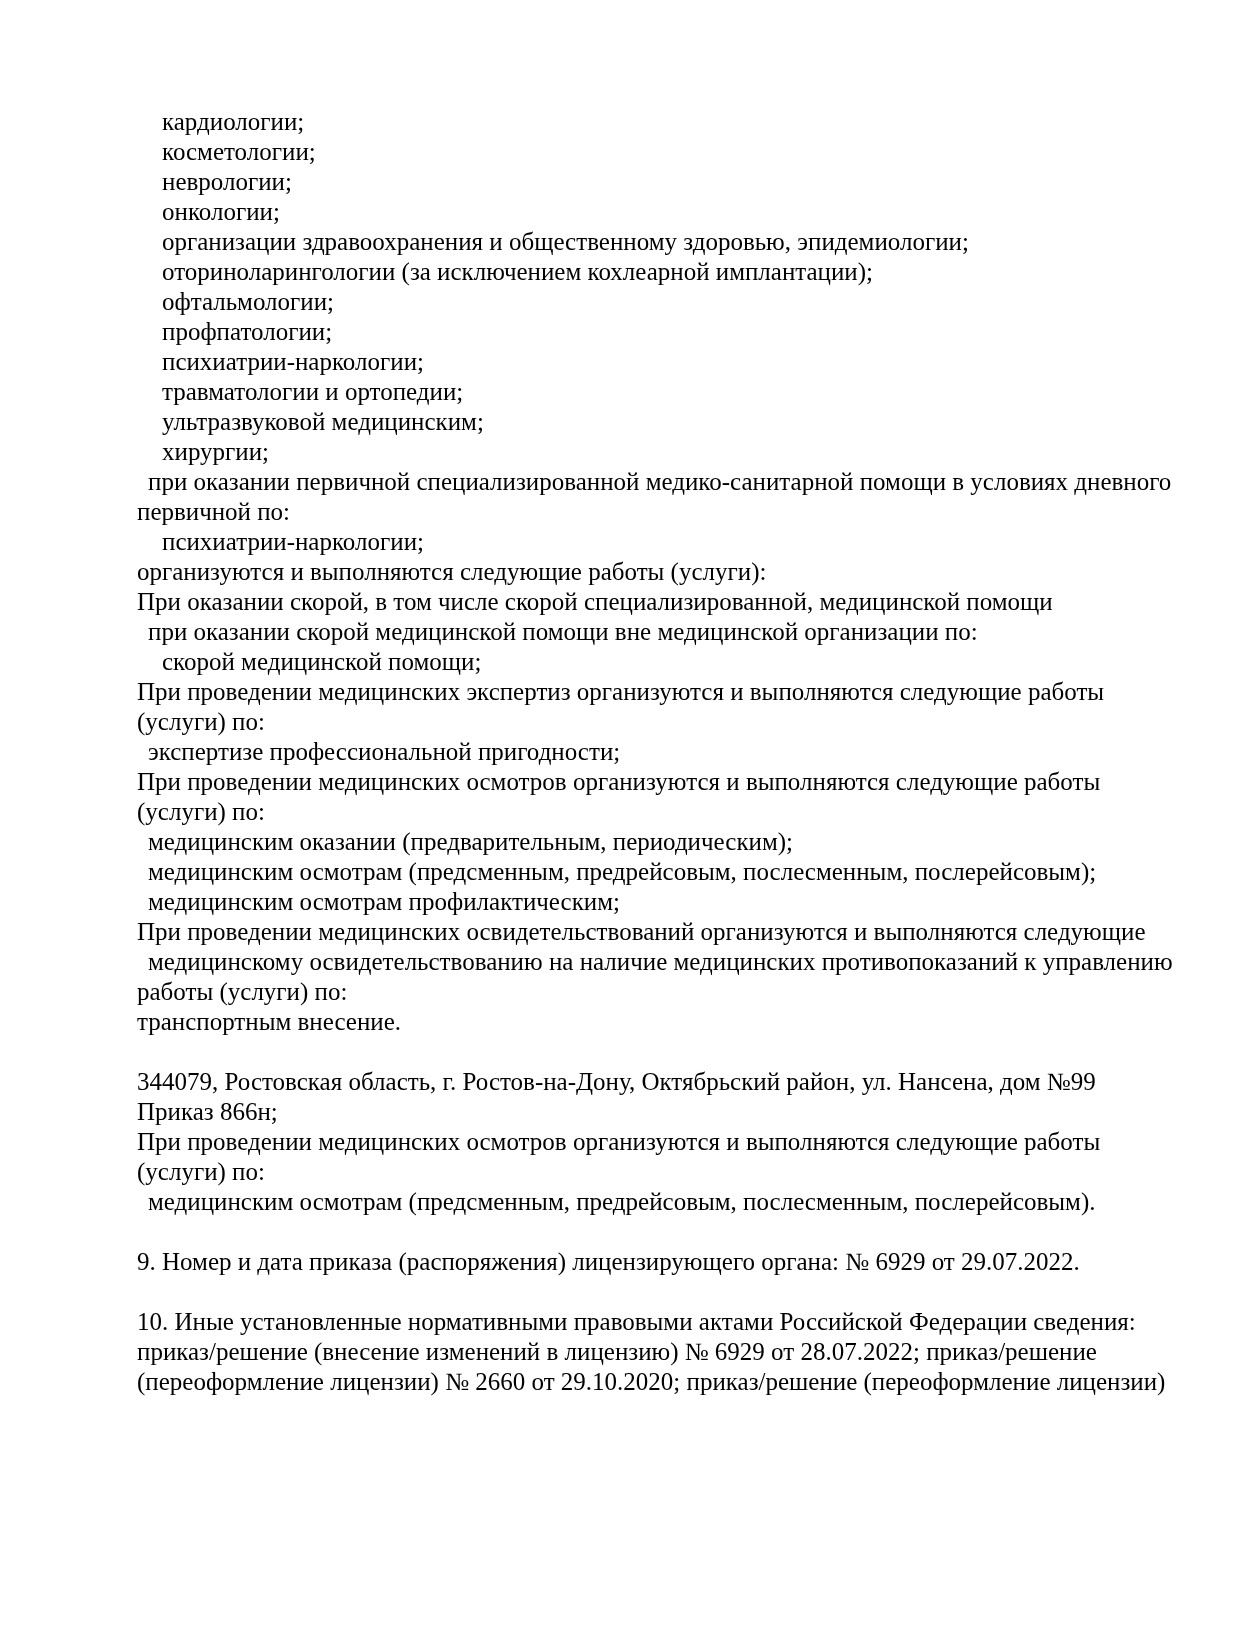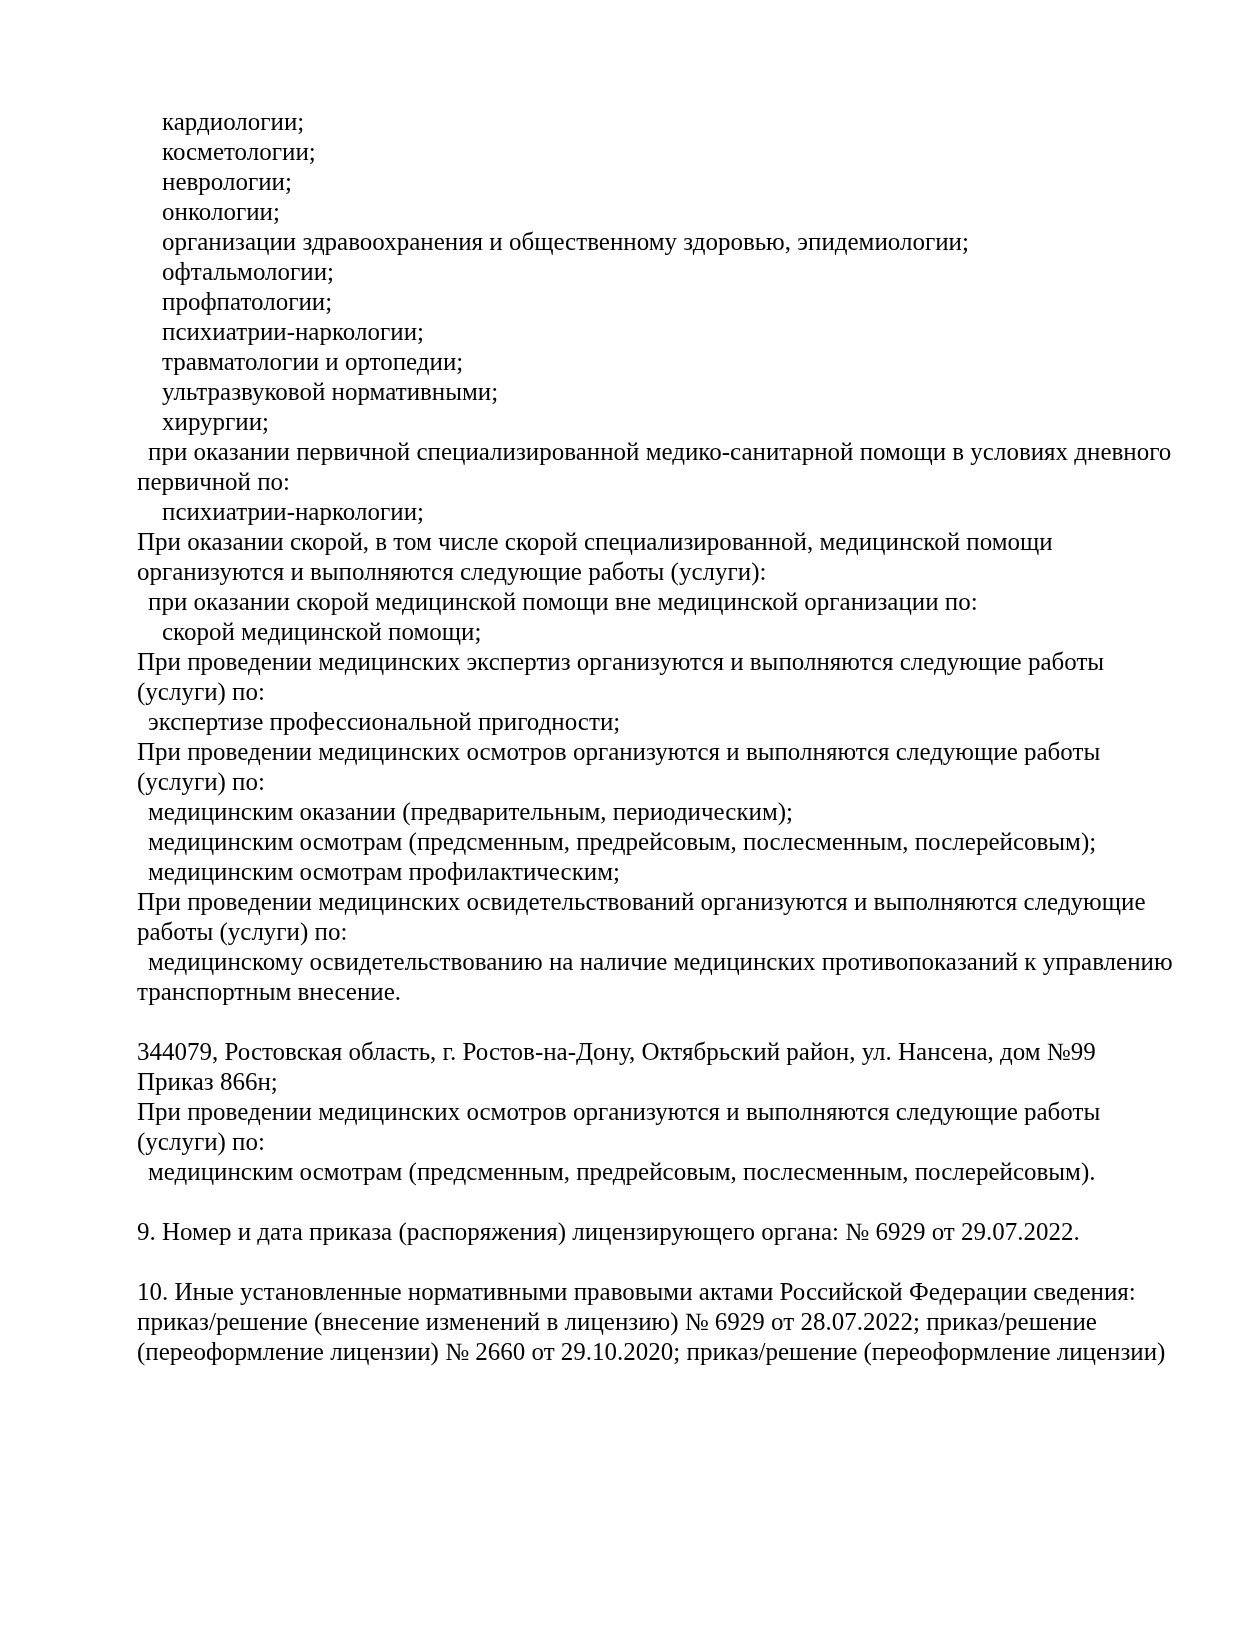--- a/index.html
+++ b/index.html
@@ -38,44 +38,45 @@
 </head>
 <body>
 
 <div class="page">
   <div class="doc-lines" id="doc-lines">
       <div class="line i2">кардиологии;</div>
       <div class="line i2">косметологии;</div>
       <div class="line i2">неврологии;</div>
       <div class="line i2">онкологии;</div>
       <div class="line i2">организации здравоохранения и общественному здоровью, эпидемиологии;</div>
+      <div class="line i2">оториноларингологии (за исключением кохлеарной имплантации);</div>
       <div class="line i2">офтальмологии;</div>
       <div class="line i2">профпатологии;</div>
       <div class="line i2">психиатрии-наркологии;</div>
       <div class="line i2">травматологии и ортопедии;</div>
-      <div class="line i2">ультразвуковой нормативными;</div>
+      <div class="line i2">ультразвуковой медицинским;</div>
       <div class="line i2">хирургии;</div>
       <div class="line i1">при оказании первичной специализированной медико-санитарной помощи в условиях дневного</div>
       <div class="line i0">первичной по:</div>
       <div class="line i2">психиатрии-наркологии;</div>
+      <div class="line i0">организуются и выполняются следующие работы (услуги):</div>
       <div class="line i0">При оказании скорой, в том числе скорой специализированной, медицинской помощи</div>
-      <div class="line i0">организуются и выполняются следующие работы (услуги):</div>
       <div class="line i1">при оказании скорой медицинской помощи вне медицинской организации по:</div>
       <div class="line i2">скорой медицинской помощи;</div>
       <div class="line i0">При проведении медицинских экспертиз организуются и выполняются следующие работы</div>
       <div class="line i0">(услуги) по:</div>
       <div class="line i1">экспертизе профессиональной пригодности;</div>
       <div class="line i0">При проведении медицинских осмотров организуются и выполняются следующие работы</div>
       <div class="line i0">(услуги) по:</div>
       <div class="line i1">медицинским оказании (предварительным, периодическим);</div>
       <div class="line i1">медицинским осмотрам (предсменным, предрейсовым, послесменным, послерейсовым);</div>
       <div class="line i1">медицинским осмотрам профилактическим;</div>
       <div class="line i0">При проведении медицинских освидетельствований организуются и выполняются следующие</div>
+      <div class="line i1">медицинскому освидетельствованию на наличие медицинских противопоказаний к управлению</div>
       <div class="line i0">работы (услуги) по:</div>
-      <div class="line i1">медицинскому освидетельствованию на наличие медицинских противопоказаний к управлению</div>
       <div class="line i0">транспортным внесение.</div>
       <div class="line i0">&nbsp;</div>
       <div class="line i0">344079, Ростовская область, г. Ростов-на-Дону, Октябрьский район, ул. Нансена, дом №99</div>
       <div class="line i0">Приказ 866н;</div>
       <div class="line i0">При проведении медицинских осмотров организуются и выполняются следующие работы</div>
       <div class="line i0">(услуги) по:</div>
       <div class="line i1">медицинским осмотрам (предсменным, предрейсовым, послесменным, послерейсовым).</div>
       <div class="line i0">&nbsp;</div>
       <div class="line i0">9. Номер и дата приказа (распоряжения) лицензирующего органа: № 6929 от 29.07.2022.</div>
       <div class="line i0">&nbsp;</div>

